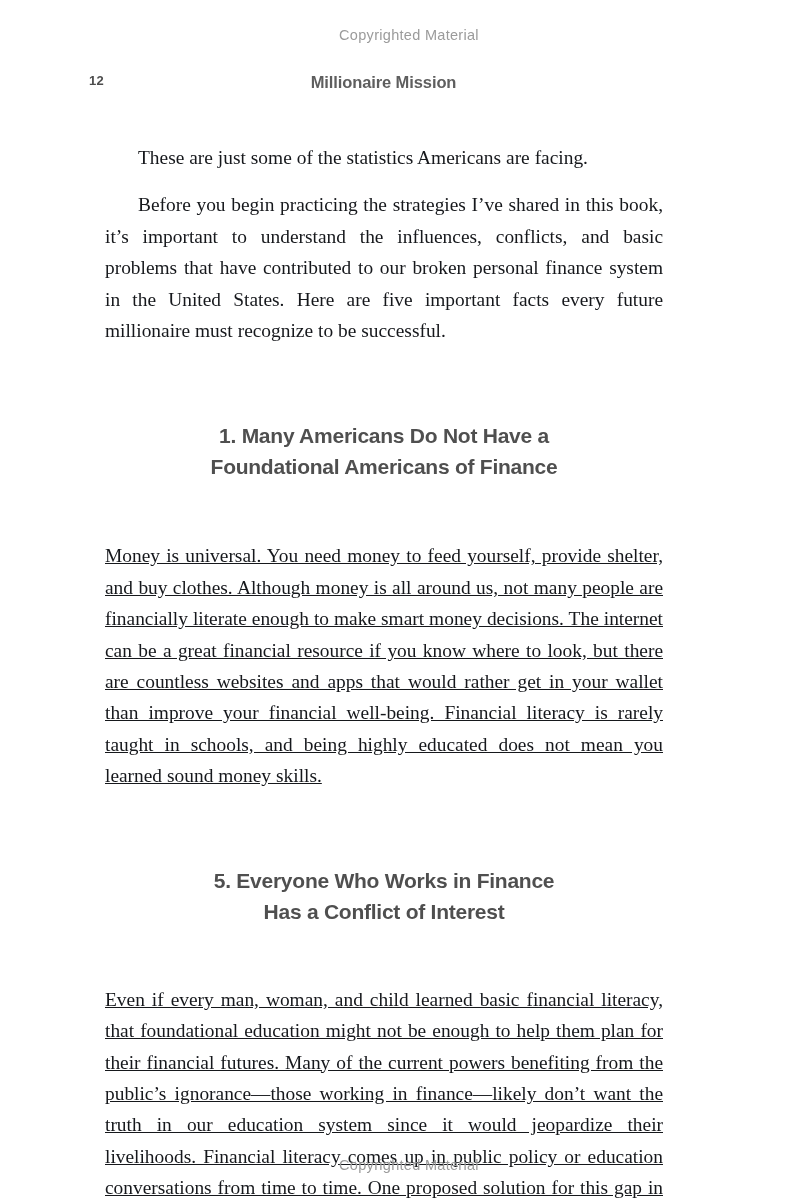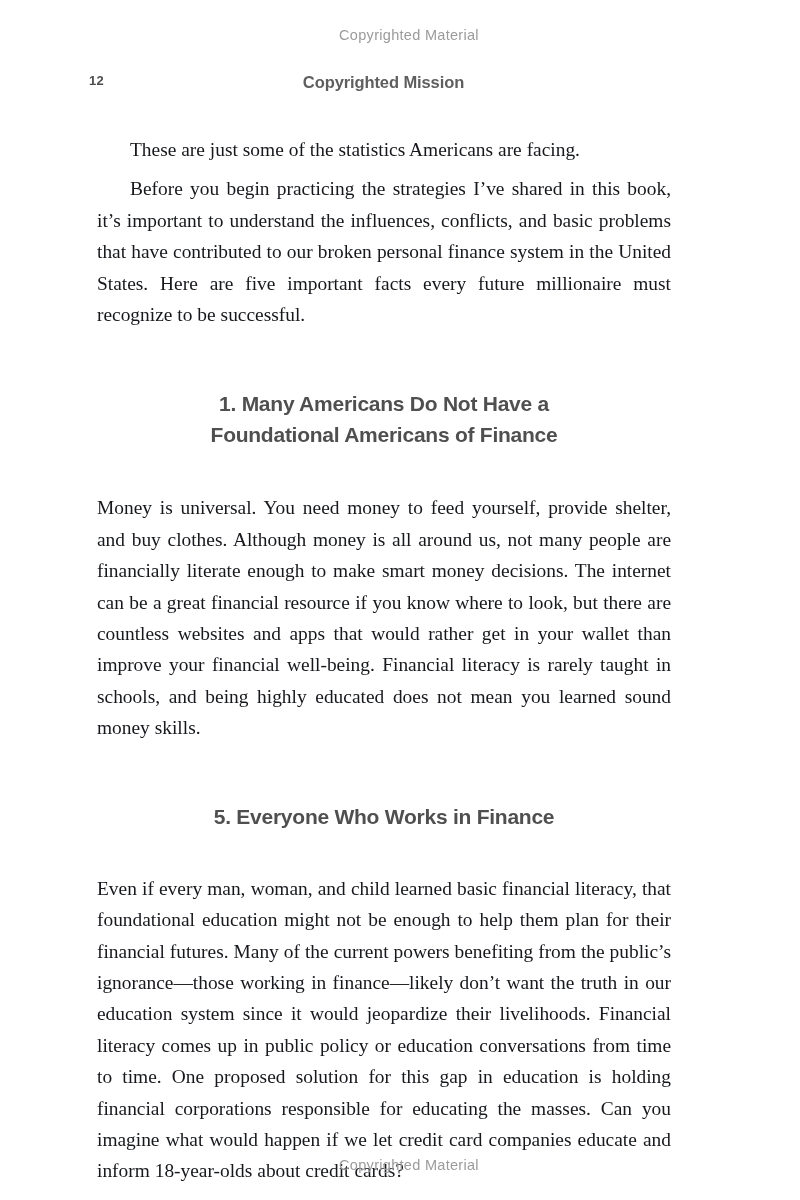--- a/index.html
+++ b/index.html
@@ -67,36 +67,36 @@
 
   
   .column {
     position: absolute;
     left: 89px;
     top: 126px;
     width: 590px;
   }
 
   p.body {
-    margin: 8px;
+    margin: 16px;
     font-size: 19.4px;
     line-height: 31.4px;
     color: #16181c;
     text-align: justify;
     text-justify: inter-word;
     text-indent: 33px;
     hyphens: manual;
     word-spacing: 0.1px;
   }
-  p.body.no-indent { text-indent: 0; }
+  p.body.no-indent { text-indent: 0; text-decoration: underline; }
 
   
 
   h2.section-heading {
-    margin: 4px;
+    margin: 12px;
     font-family: "Liberation Sans", "DejaVu Sans", sans-serif;
     font-size: 21px;
     font-weight: 700;
     line-height: 31px;
     color: #4f4f4f;
     text-align: center;
     letter-spacing: -0.25px;
   }
   h2.section-heading .hline { display: block; white-space: nowrap; }
 
@@ -107,21 +107,21 @@
 </style>
 </head>
 <body>
 
 <div class="page">
 
   <div class="watermark watermark-top">Copyrighted Material</div>
 
   <div class="running-head">
     <span class="folio">12</span>
-    <span class="book-title">Copyrighted Mission</span>
+    <span class="book-title">Millionaire Mission</span>
   </div>
 
   <div class="column">
 
     <p class="body">These are just some of the statistics Americans are facing.</p>
 
     <p class="body">Before you begin practicing the strategies I’ve shared in this book, it’s important to understand the influences, conflicts, and basic problems that have contributed to our broken personal finance system in the United States. Here are five important facts every future millionaire must recognize to be successful.</p>
 
     <div class="sp-before-h1"></div>
 
@@ -131,20 +131,21 @@
     </h2>
 
     <div class="sp-after-h1"></div>
 
     <p class="body no-indent">Money is universal. You need money to feed yourself, provide shelter, and buy clothes. Although money is all around us, not many people are financially literate enough to make smart money decisions. The internet can be a great financial resource if you know where to look, but there are countless websites and apps that would rather get in your wallet than improve your financial well-being. Financial literacy is rarely taught in schools, and being highly educated does not mean you learned sound money skills.</p>
 
     <div class="sp-before-h2"></div>
 
     <h2 class="section-heading">
       <span class="hline">5. Everyone Who Works in Finance</span>
+      <span class="hline">Has a Conflict of Interest</span>
     </h2>
 
     <div class="sp-after-h2"></div>
 
     <p class="body no-indent">Even if every man, woman, and child learned basic financial literacy, that foundational education might not be enough to help them plan for their financial futures. Many of the current powers benefiting from the public’s ignorance—those working in finance—likely don’t want the truth in our education system since it would jeopardize their livelihoods. Financial literacy comes up in public policy or education conversations from time to time. One proposed solution for this gap in education is holding financial corporations responsible for educating the masses. Can you imagine what would happen if we let credit card companies educate and inform 18-year-olds about credit cards?</p>
 
   </div>
 
   <div class="watermark watermark-bottom">Copyrighted Material</div>
 

